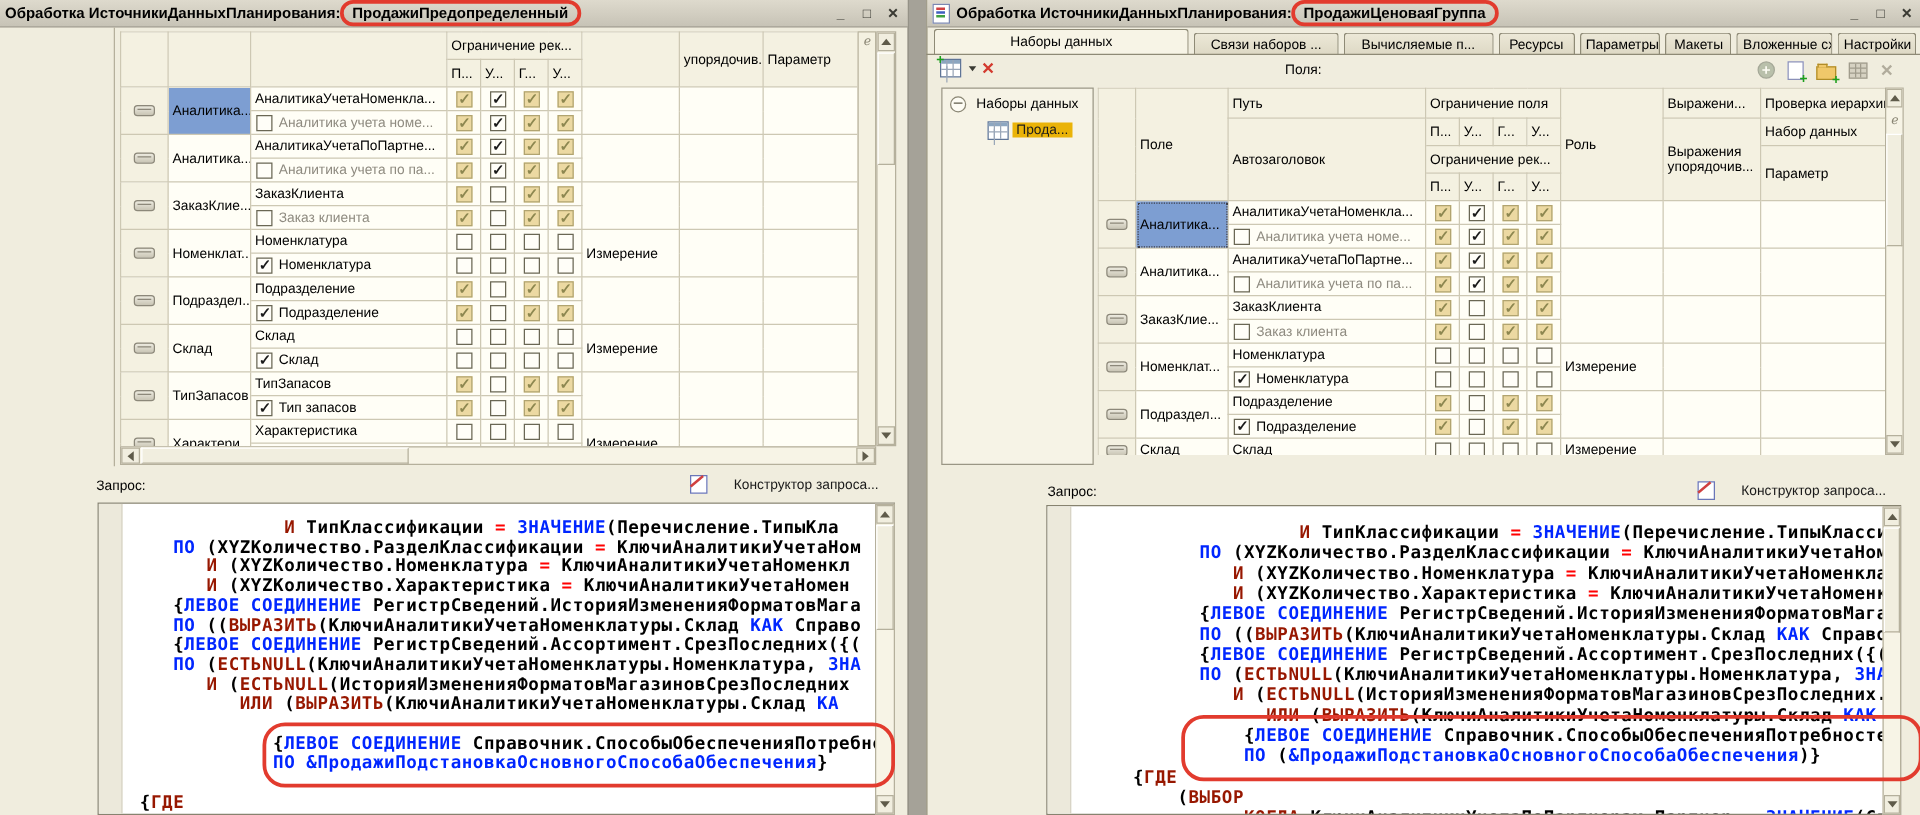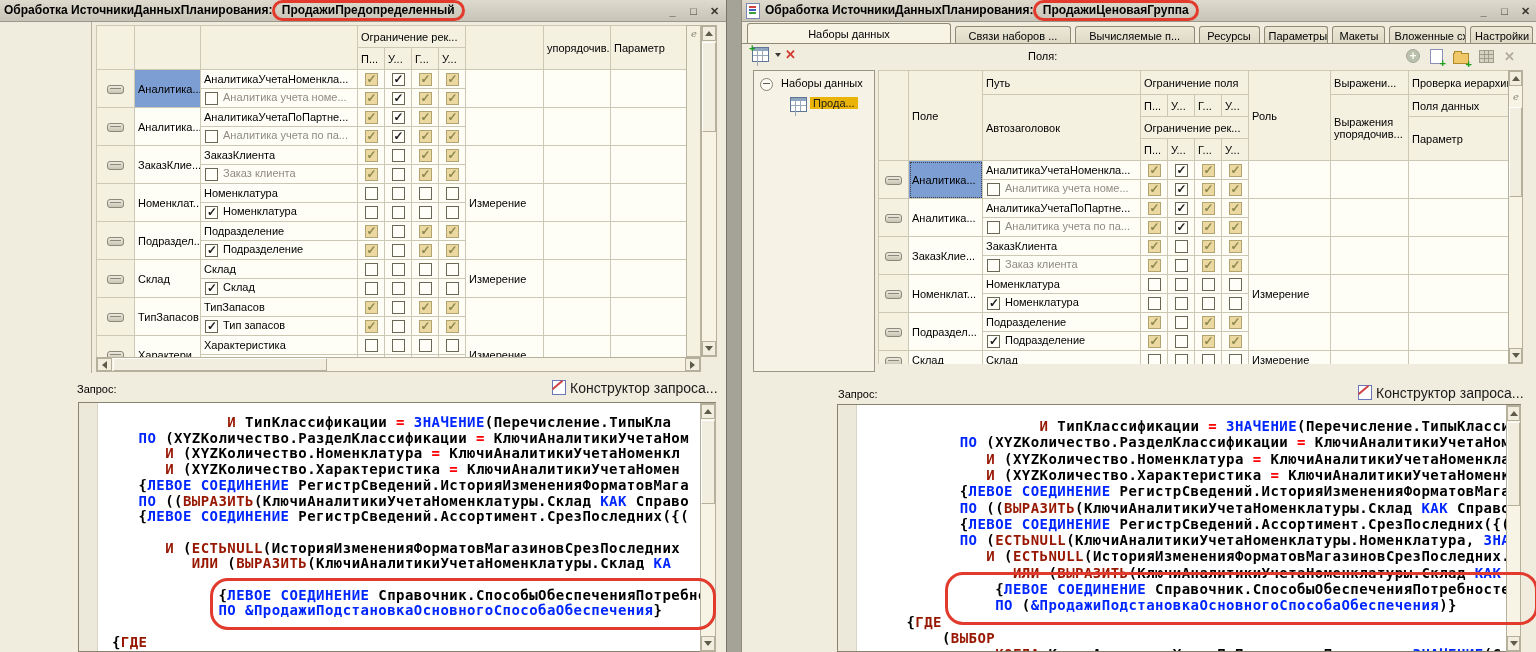--- a/index.html
+++ b/index.html
@@ -52,21 +52,21 @@
   .sbtn{position:absolute;background:#f1eedf;border:1px solid #b5b09c;box-sizing:border-box;
     display:flex;align-items:center;justify-content:center;}
   .sthumb{position:absolute;background:#f1eedf;border:1px solid #b5b09c;border-top-color:#fff;border-left-color:#fff;box-sizing:border-box;}
   .tri-up{width:0;height:0;border-left:4px solid transparent;border-right:4px solid transparent;border-bottom:5px solid #5f5b4a;}
   .tri-dn{width:0;height:0;border-left:4px solid transparent;border-right:4px solid transparent;border-top:5px solid #5f5b4a;}
   .tri-lf{width:0;height:0;border-top:4px solid transparent;border-bottom:4px solid transparent;border-right:5px solid #5f5b4a;}
   .tri-rt{width:0;height:0;border-top:4px solid transparent;border-bottom:4px solid transparent;border-left:5px solid #5f5b4a;}
   .eglyph{font-family:"DejaVu Serif",serif;font-style:italic;color:#8a8674;font-size:10px;}
   
   .qlabel{font-size:11px;color:#000;}
-  .qlink{display:flex;align-items:flex-start;gap:4px;font-size:14px;color:#1a1a1a;cursor:default;}
+  .qlink{display:flex;align-items:center;gap:21px;font-size:11px;color:#1a1a1a;cursor:default;}
   .qicon{width:12px;height:13px;background:#fff;border:1px solid #6a76b8;position:relative;flex:none;}
   .qicon::after{content:"";position:absolute;left:-2px;top:3px;width:13px;height:2px;background:#d04040;transform:rotate(-40deg);}
   .qbox{background:#fff;border:1px solid #87836f;box-sizing:border-box;overflow:hidden;}
   .qmargin{position:absolute;left:0;top:0;bottom:0;width:18px;background:#ece9db;border-right:1px solid #d8d4c6;}
   .qline{position:absolute;white-space:pre;font-family:"DejaVu Sans Mono",monospace;
     font-size:14px;font-weight:bold;letter-spacing:0.45px;line-height:15px;}
   .c-i{color:#000;} .c-k{color:#971700;} .c-o{color:#ff0000;} .c-b{color:#0026ff;} .c-p{color:#0026ff;}
   
   .tree{position:absolute;background:#f6f3e6;border:1px solid #9a9685;box-sizing:border-box;}
   .expander{display:inline-block;width:11px;height:11px;border:1px solid #8a8674;border-radius:50%;
@@ -330,20 +330,21 @@
     </div>
     <div id="lquery" class="qbox abs" style="left:78px;top:402px;width:638px;height:250px;padding-left:44px;">
       <div class="qmargin"></div>
     <div class="qline" style="top: 12px; left: 148.32px;"><span class="c-k">И </span><span class="c-i">ТипКлассификации </span><span class="c-o">= </span><span class="c-b">ЗНАЧЕНИЕ</span><span class="c-i">(Перечисление.ТипыКла</span></div>
         <div class="qline" style="top: 27.7px; left: 59.52px;"><span class="c-b">ПО </span><span class="c-i">(XYZКоличество.РазделКлассификации </span><span class="c-o">= </span><span class="c-i">КлючиАналитикиУчетаНом</span></div>
         <div class="qline" style="top: 43.4px; left: 86.16px;"><span class="c-k">И </span><span class="c-i">(XYZКоличество.Номенклатура </span><span class="c-o">= </span><span class="c-i">КлючиАналитикиУчетаНоменкл</span></div>
         <div class="qline" style="top: 59.1px; left: 86.16px;"><span class="c-k">И </span><span class="c-i">(XYZКоличество.Характеристика </span><span class="c-o">= </span><span class="c-i">КлючиАналитикиУчетаНомен</span></div>
         <div class="qline" style="top: 90.5px; left: 59.52px;"><span class="c-b">ПО </span><span class="c-i">((</span><span class="c-k">ВЫРАЗИТЬ</span><span class="c-i">(КлючиАналитикиУчетаНоменклатуры.Склад </span><span class="c-b">КАК </span><span class="c-i">Справо</span></div>
         <div class="qline" style="top: 74.8px; left: 59.52px;"><span class="c-i">{</span><span class="c-b">ЛЕВОЕ СОЕДИНЕНИЕ </span><span class="c-i">РегистрСведений.ИсторияИзмененияФорматовМага</span></div>
         <div class="qline" style="top: 106.2px; left: 59.52px;"><span class="c-i">{</span><span class="c-b">ЛЕВОЕ СОЕДИНЕНИЕ </span><span class="c-i">РегистрСведений.Ассортимент.СрезПоследних({(</span></div>
+        <div class="qline" style="top: 121.9px; left: 59.52px;"><span class="c-b">ПО </span><span class="c-i">(</span><span class="c-k">ЕСТЬNULL</span><span class="c-i">(КлючиАналитикиУчетаНоменклатуры.Номенклатура, </span><span class="c-b">ЗНА</span></div>
         <div class="qline" style="top: 137.6px; left: 86.16px;"><span class="c-k">И </span><span class="c-i">(</span><span class="c-k">ЕСТЬNULL</span><span class="c-i">(ИсторияИзмененияФорматовМагазиновСрезПоследних</span></div>
         <div class="qline" style="top: 153.3px; left: 112.8px;"><span class="c-k">ИЛИ </span><span class="c-i">(</span><span class="c-k">ВЫРАЗИТЬ</span><span class="c-i">(КлючиАналитикиУчетаНоменклатуры.Склад </span><span class="c-b">КА</span></div>
         <div class="qline" style="top: 184.7px; left: 139.44px;"><span class="c-i">{</span><span class="c-b">ЛЕВОЕ СОЕДИНЕНИЕ </span><span class="c-i">Справочник.СпособыОбеспеченияПотребностей </span></div>
         <div class="qline" style="top: 200.4px; left: 139.44px;"><span class="c-b">ПО </span><span class="c-p">&amp;ПродажиПодстановкаОсновногоСпособаОбеспечения</span><span class="c-i">}</span></div>
         <div class="qline" style="top: 231.8px; left: 32.88px;"><span class="c-i">{</span><span class="c-k">ГДЕ</span></div>
       </div>
 
     <div class="sb" style="left:700px;top:403px;width:16px;height:249px;">
       <div class="sbtn" style="left:0;top:0;width:14px;height:15px;">
           <span class="tri-up"></span>
@@ -445,21 +446,21 @@
             <td class="hc">Выражени...</td>
             <td class="hc">Проверка иерархии:</td>
           </tr>
           <tr style="height:22px;">
             <td class="hc vt" rowspan="3">Автозаголовок</td>
             <td class="hc">П...</td>
             <td class="hc">У...</td>
             <td class="hc">Г...</td>
             <td class="hc">У...</td>
             <td class="hc vt" rowspan="3" style="white-space:normal;">Выражения упорядочив...</td>
-            <td class="hc">Поля данных</td>
+            <td class="hc">Набор данных</td>
           </tr>
           <tr style="height:22px;">
             <td class="hc" colspan="4">Ограничение рек...</td>
             <td class="hc vt" rowspan="2">Параметр</td>
           </tr>
           <tr style="height:22px;">
             <td class="hc">П...</td>
             <td class="hc">У...</td>
             <td class="hc">Г...</td>
             <td class="hc">У...</td>

